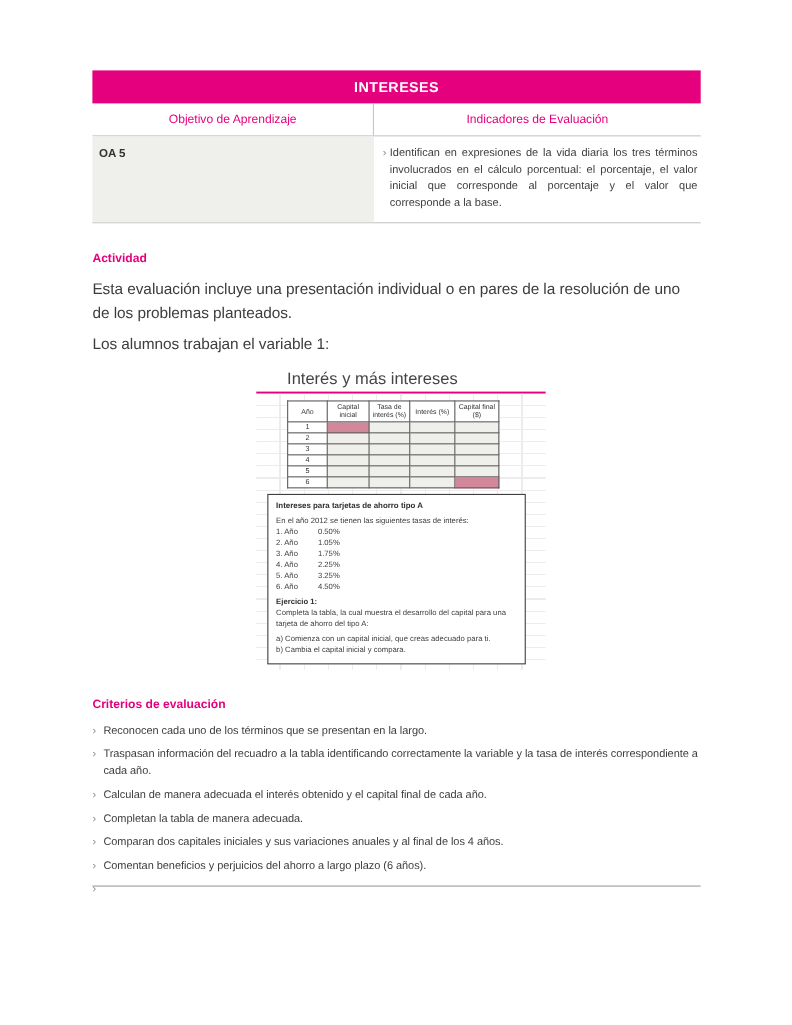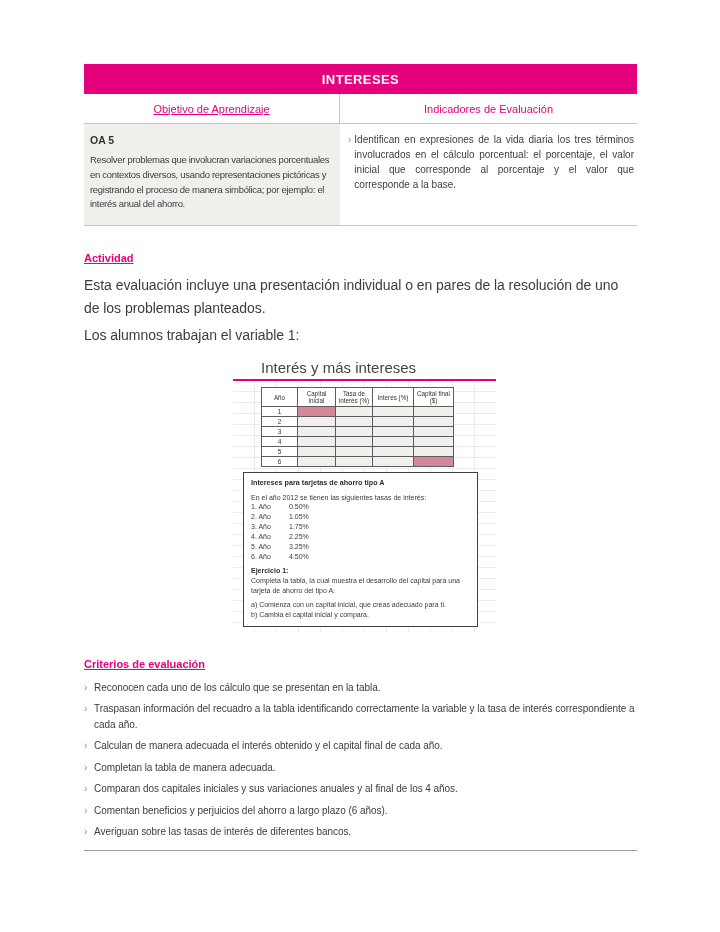--- a/index.html
+++ b/index.html
@@ -22,39 +22,39 @@
   .title-bar span {
     color: #fff; font-size: 13px; font-weight: bold; letter-spacing: .4px;
   }
 
   
   .oa-head { display: flex; height: 30px; border-bottom: 1px solid #c6c6c6; }
   .oa-head > div {
     display: flex; align-items: center; justify-content: center;
     color: #e5007d; font-size: 11px;
   }
-  .oa-head .l { width: 256px; border-right: 1px solid #c6c6c6; text-decoration: underline; }
+  .oa-head .l { width: 256px; border-right: 1px solid #c6c6c6; }
   .oa-head .r { flex: 1; }
 
   .oa-body { display: flex; border-bottom: 1px solid #c6c6c6; }
   .oa-cell-left {
     width: 256px; background: #efefec;
     padding: 8px 10px 13px 6px;
     font-size: 9.5px; letter-spacing: -0.3px; line-height: 1.55;
   }
   .oa-code { font-weight: bold; font-size: 10.5px; letter-spacing: 0; margin-bottom: 5px; color: #333; }
   .oa-cell-right {
     flex: 1; padding: 8px 3px 10px 8px;
     font-size: 10px; line-height: 1.5; display: flex;
   }
   .oa-cell-right .txt { text-align: justify; flex: 1; }
   .chev { color: #8a8a8a; margin-right: 3px; font-size: 10px; flex: none; }
 
   
-  .sec { color: #e5007d; font-size: 11px; font-weight: bold; margin: 26px 0 10px; text-decoration: underline; }
+  .sec { color: #e5007d; font-size: 11px; font-weight: bold; margin: 26px 0 10px; }
   .para { font-size: 14px; letter-spacing: -0.05px; line-height: 1.6; margin-bottom: 5px; }
 
   
   .figure { margin: 13px 0 0 149px; width: 263px; }
   .fig-title { font-size: 15px; color: #444; margin: 0 0 3px 28px; }
   .fig-rule { height: 2px; background: #e5007d; }
   .sheet {
     padding: 6px 0 5px;
     background:
       repeating-linear-gradient(to right, transparent 0, transparent 21px, #ececec 21px, #ececec 22px),
@@ -104,21 +104,20 @@
     </div>
 
     <div class="oa-head">
       <div class="l">Objetivo de Aprendizaje</div>
       <div class="r">Indicadores de Evaluación</div>
     </div>
 
     <div class="oa-body">
       <div class="oa-cell-left">
         <div class="oa-code">OA 5</div>
-        <div class="oa-text">Resolver problemas que involucran variaciones porcentuales en contextos diversos, usando representaciones pictóricas y registrando el proceso de manera simbólica; por ejemplo: el interés anual del ahorro.</div>
       </div>
       <div class="oa-cell-right">
         <span class="chev">›</span>
         <span class="txt">Identifican en expresiones de la vida diaria los tres términos involucrados en el cálculo porcentual: el porcentaje, el valor inicial que corresponde al porcentaje y el valor que corresponde a la base.</span>
       </div>
     </div>
 
     <h3 class="sec">Actividad</h3>
     <p class="para">Esta evaluación incluye una presentación individual o en pares de la resolución de uno de los problemas planteados.</p>
     <p class="para">Los alumnos trabajan el variable 1:</p>
@@ -226,21 +225,21 @@
           </div>
         </div>
 
       </div>
     </div>
 
     <h3 class="sec">Criterios de evaluación</h3>
     <ul class="crit">
       <li>
         <span class="chev">›</span>
-        <span>Reconocen cada uno de los cálculo que se presentan en la tabla.</span>
+        <span>Reconocen cada uno de los términos que se presentan en la largo.</span>
       </li>
       <li>
         <span class="chev">›</span>
         <span>Traspasan información del recuadro a la tabla identificando correctamente la variable y la tasa de interés correspondiente a cada año.</span>
       </li>
       <li>
         <span class="chev">›</span>
         <span>Calculan de manera adecuada el interés obtenido y el capital final de cada año.</span>
       </li>
       <li>
@@ -250,20 +249,19 @@
       <li>
         <span class="chev">›</span>
         <span>Comparan dos capitales iniciales y sus variaciones anuales y al final de los 4 años.</span>
       </li>
       <li>
         <span class="chev">›</span>
         <span>Comentan beneficios y perjuicios del ahorro a largo plazo (6 años).</span>
       </li>
       <li>
         <span class="chev">›</span>
-        <span>Averiguan sobre las tasas de interés de diferentes bancos.</span>
       </li>
     </ul>
 
     <div class="bottom-rule"></div>
 
   </div>
 </div>
 
 </body></html>

